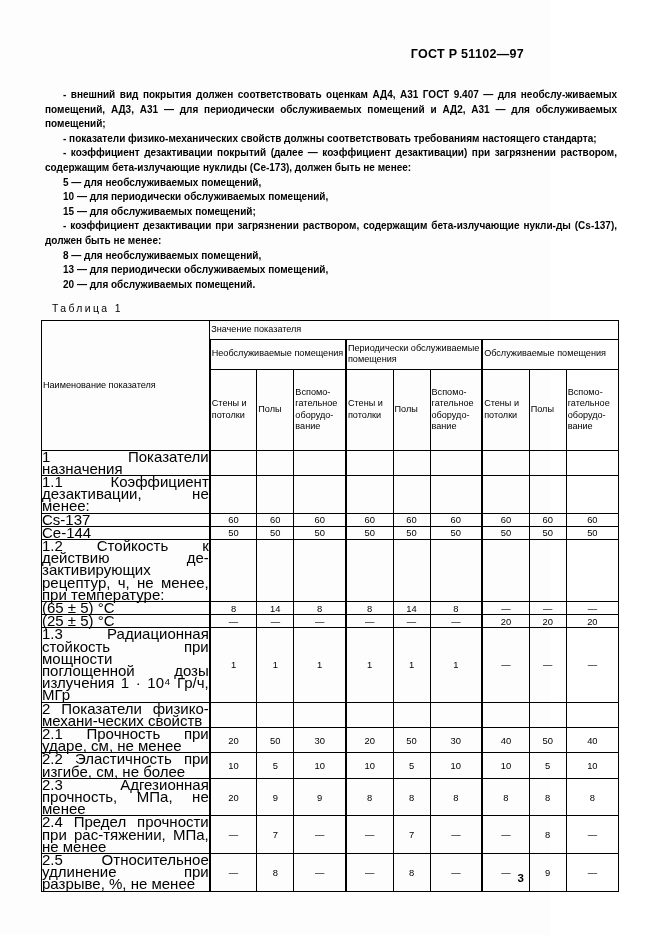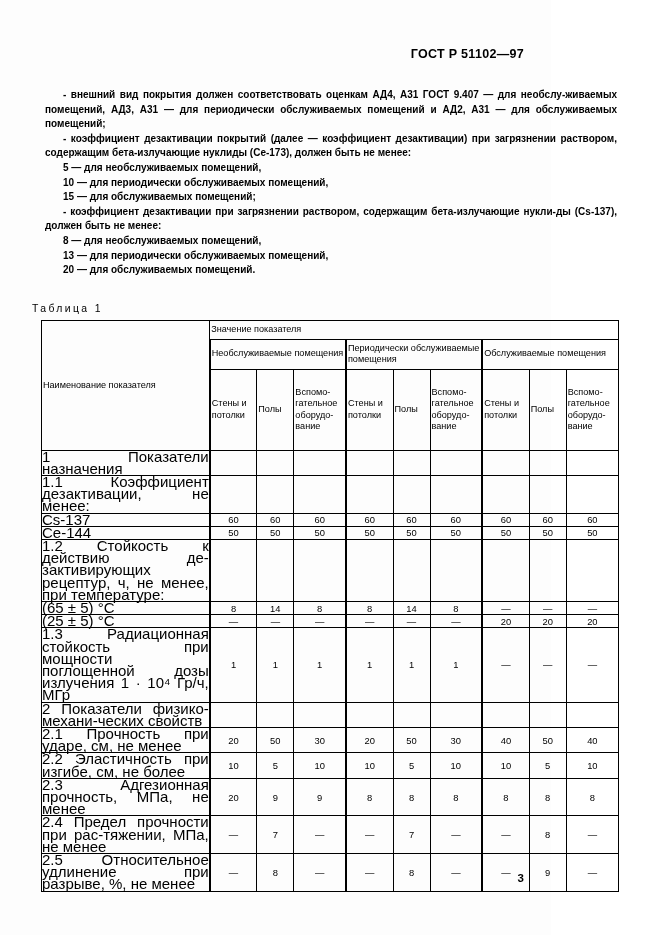--- a/index.html
+++ b/index.html
@@ -43,21 +43,21 @@
     text-align: justify;
     text-align-last: left;
     margin: 0 0 0 0;
     text-indent: 18px;
     hyphens: manual;
   }
   .para.listline { text-indent: 18px; text-align: left; }
 
   .table-caption {
     position: absolute;
-    left: 32px;
+    left: 52px;
     top: 303px;
     font-size: 10.4px;
     letter-spacing: 2.4px;
   }
 
   table.gost {
     position: absolute;
     left: 41px;
     top: 320px;
     width: 578px;
@@ -113,20 +113,21 @@
 </style>
 </head>
 <body>
 
 <div class="page">
 
   <div class="doc-header">ГОСТ Р 51102—97</div>
 
   <div class="body-text">
     <p class="para">- внешний вид покрытия должен соответствовать оценкам АД4, А31 ГОСТ 9.407 — для необслу-живаемых помещений, АД3, А31 — для периодически обслуживаемых помещений и АД2, А31 — для обслуживаемых помещений;</p>
+    <p class="para">- показатели физико-механических свойств должны соответствовать требованиям настоящего стандарта;</p>
     <p class="para">- коэффициент дезактивации покрытий (далее — коэффициент дезактивации) при загрязнении раствором, содержащим бета-излучающие нуклиды (Се-173), должен быть не менее:</p>
     <p class="para listline">5 — для необслуживаемых помещений,</p>
     <p class="para listline">10 — для периодически обслуживаемых помещений,</p>
     <p class="para listline">15 — для обслуживаемых помещений;</p>
     <p class="para">- коэффициент дезактивации при загрязнении раствором, содержащим бета-излучающие нукли-ды (Cs-137), должен быть не менее:</p>
     <p class="para listline">8 — для необслуживаемых помещений,</p>
     <p class="para listline">13 — для периодически обслуживаемых помещений,</p>
     <p class="para listline">20 — для обслуживаемых помещений.</p>
   </div>
 

